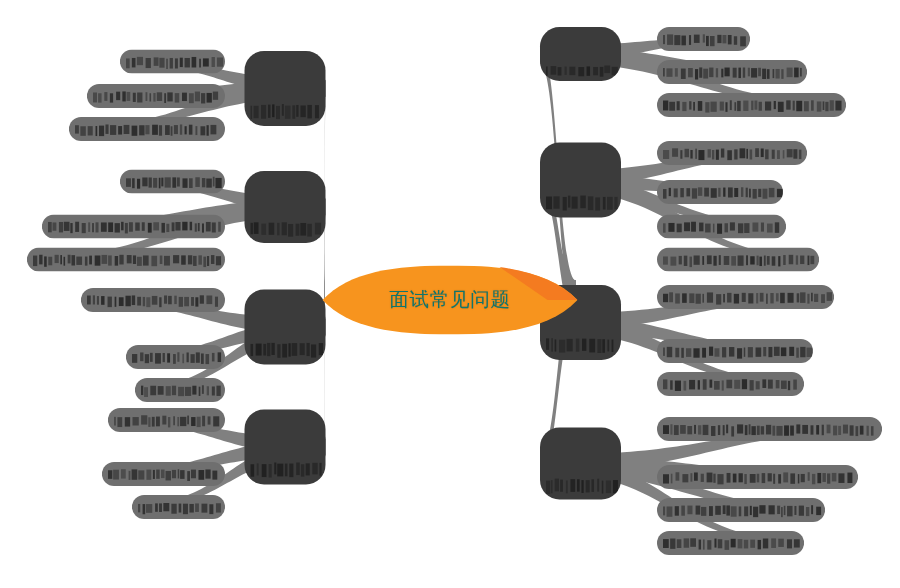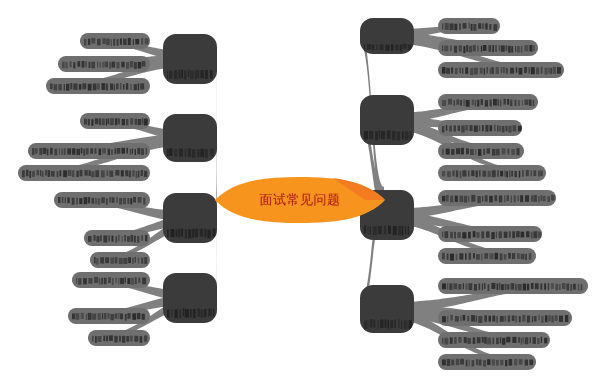--- a/index.html
+++ b/index.html
@@ -1028,16 +1028,16 @@
           </svg>
         </div>
       </div>
     </div>
 
   <div class="center-node">
     <svg class="center-shape" viewBox="0 0 170 46" preserveAspectRatio="none">
       <path id="center-path" d="M 0 23 C 18 4 48 0 85 0 C 122 0 152 4 170 23 C 152 42 122 46 85 46 C 48 46 18 42 0 23 Z" fill="#F7941E"></path>
       <path id="center-path-dark" d="M 118 1 C 140 4 158 11 170 23 L 150 23 Z" fill="#F47B20"></path>
     </svg>
-    <span class="center-label" style="color: #b91c1c;">面试常见问题</span>
+    <span class="center-label" style="color: #0f766e;">面试常见问题</span>
   </div>
 
 </div>
 
 </body></html>

